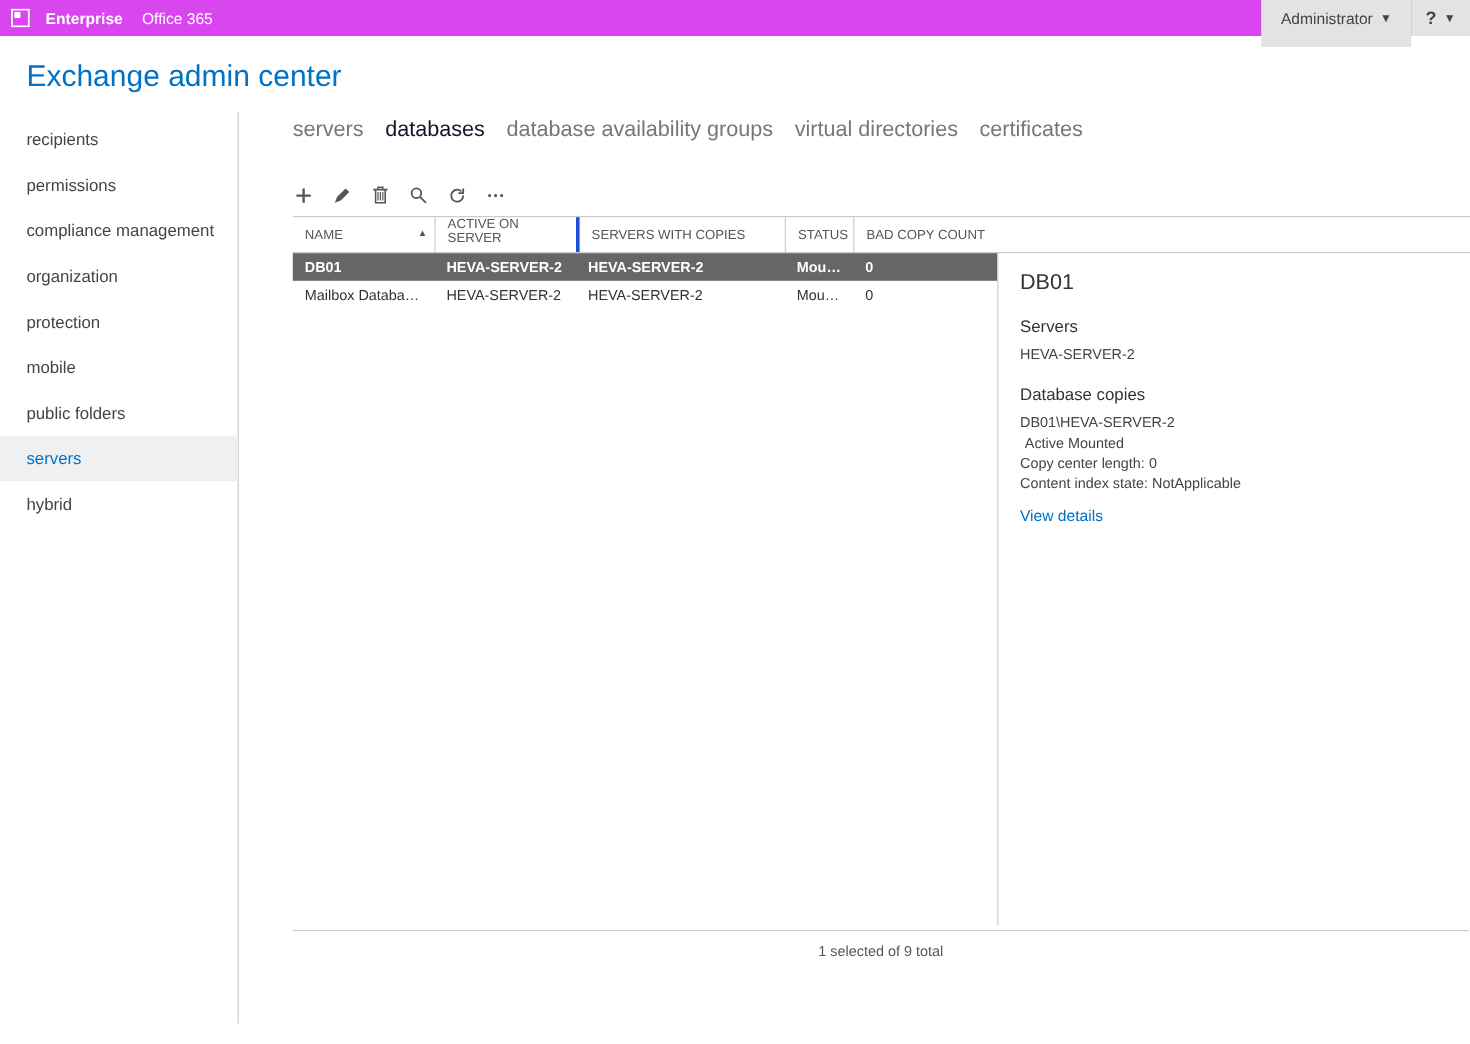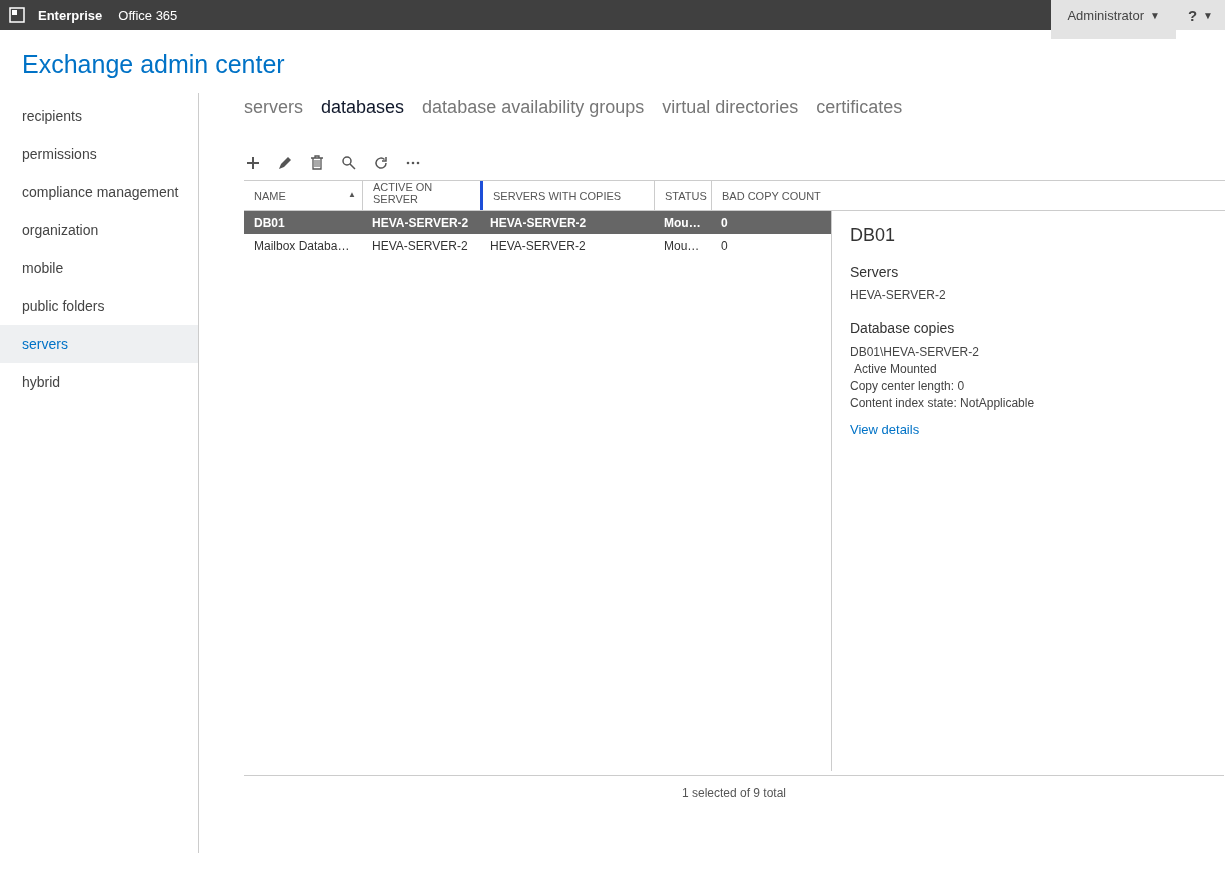--- a/index.html
+++ b/index.html
@@ -1,17 +1,17 @@
 <!DOCTYPE html>
 <html><head>
 <meta charset="utf-8">
 <style>
   * { box-sizing: border-box; margin: 0; padding: 0; }
   body { font-family: "Segoe UI", Arial, sans-serif; font-size: 13px; color: #333; background: #fff; width: 1225px; height: 870px; overflow: hidden; }
-  .topbar { height: 30px; background: #404040; color: #fff; display: flex; align-items: center; padding-left: 8px; }
+  .topbar { height: 30px; background: #d946ef; color: #fff; display: flex; align-items: center; padding-left: 8px; }
   .topbar .logo { width: 18px; height: 18px; margin-right: 12px; display:flex; align-items:center; justify-content:center;}
   .topbar .nav-link { color: #fff; margin-right: 16px; font-size: 13px; cursor: pointer; }
   .topbar .nav-link.active { font-weight: 600; }
   .topbar .spacer { flex: 1; }
   .topbar .user-area { background: #e3e3e3; color: #444; height: 47px; display: flex; align-items: center; padding: 0 16px; font-size: 13px; cursor:pointer; }
   .topbar .caret-down { font-size: 10px; margin-left: 6px; }
   .topbar .help-area { background: #e3e3e3; color: #444; height: 30px; display: flex; align-items: center; padding: 0 12px; font-size: 15px; font-weight:bold; cursor:pointer; }
   .page-title { font-size: 25px; font-weight: 300; color: #0072c6; padding: 20px 0 14px 22px; }
   .main-area { display: flex; padding-left: 22px; }
   .sidebar { width: 177px; border-right: 1px solid #ccc; min-height: 760px; padding-top: 4px; }
@@ -75,20 +75,21 @@
 </div>
 
 <div class="page-title">Exchange admin center</div>
 
 <div class="main-area">
   <div class="sidebar">
     <div class="side-item">recipients</div>
     <div class="side-item">permissions</div>
     <div class="side-item">compliance management</div>
     <div class="side-item">organization</div>
+    <div class="side-item">protection</div>
     <div class="side-item">mobile</div>
     <div class="side-item">public folders</div>
     <div class="side-item selected">servers</div>
     <div class="side-item">hybrid</div>
   </div>
 
   <div class="content">
     <div class="tabs">
       <span class="tab">servers</span>
       <span class="tab active">databases</span>

